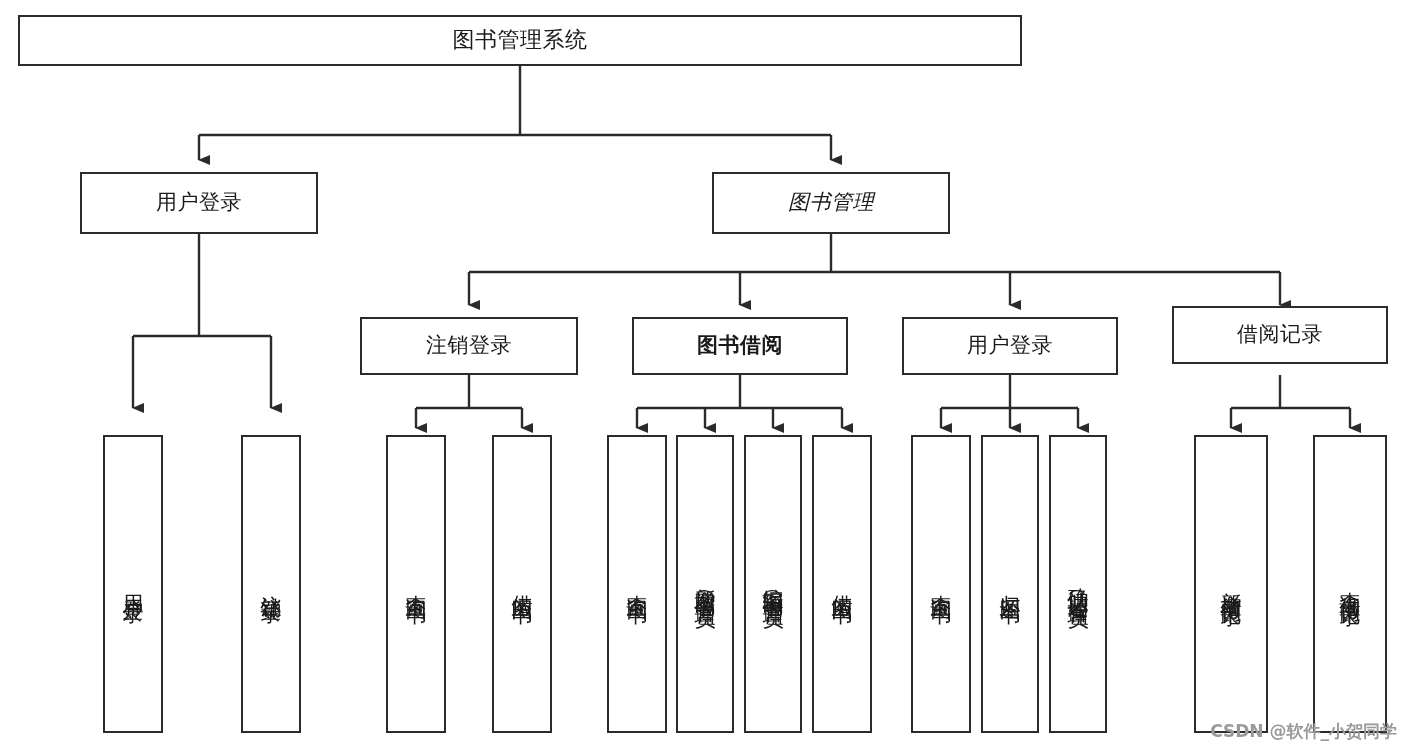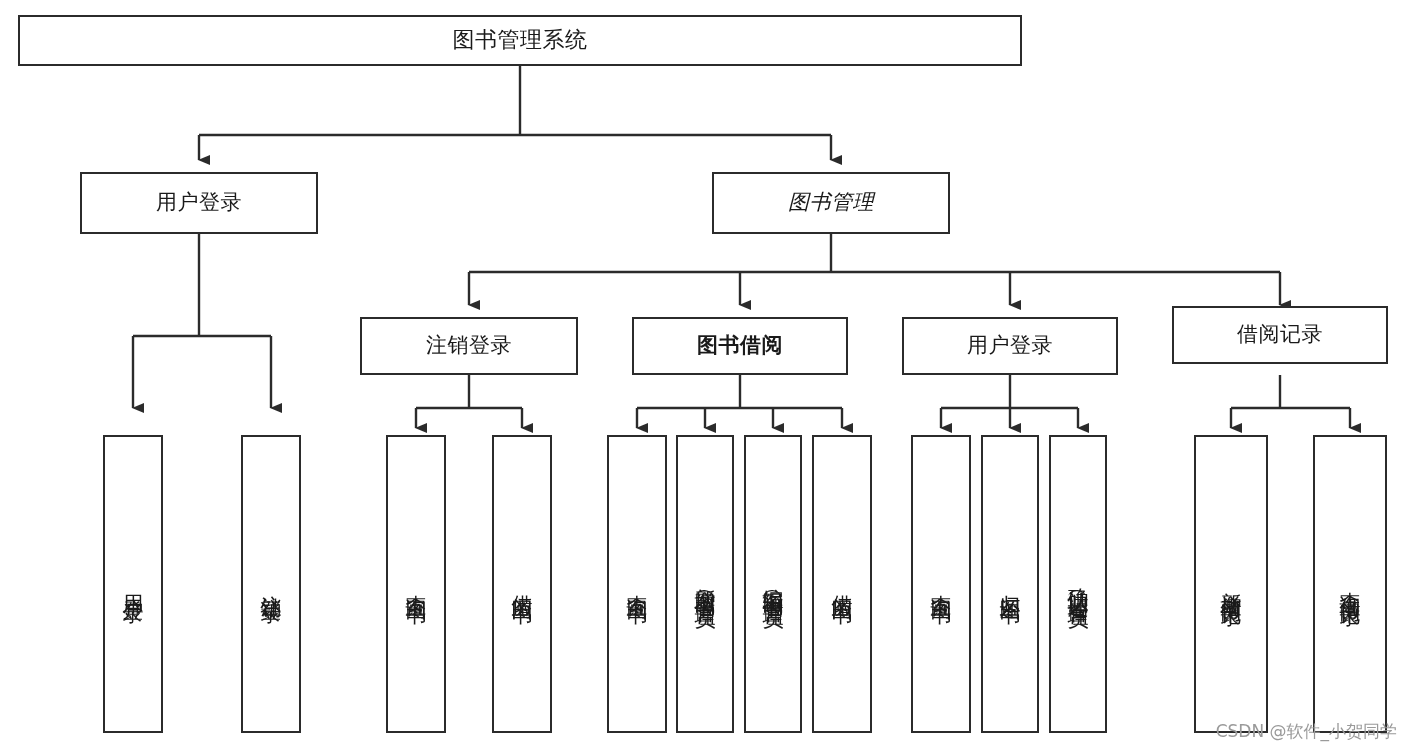--- a/index.html
+++ b/index.html
@@ -67,20 +67,21 @@
   }
   .watermark {
     position: absolute;
     right: 8px;
     bottom: 4px;
     font-size: 17px;
     color: #9a9a9a;
     white-space: nowrap;
     z-index: 5;
     font-family: "DejaVu Sans", "Liberation Sans", sans-serif;
+    font-weight: bold;
   }
 </style>
 </head>
 <body>
 
 <div id="canvas">
 
   <svg id="edges" viewBox="0 0 1405 747" width="1405" height="747">
     <defs>
       <marker id="arrow" viewBox="0 0 10 12" refX="5" refY="11" markerWidth="10" markerHeight="12" orient="auto-start-reverse" markerUnits="userSpaceOnUse">

